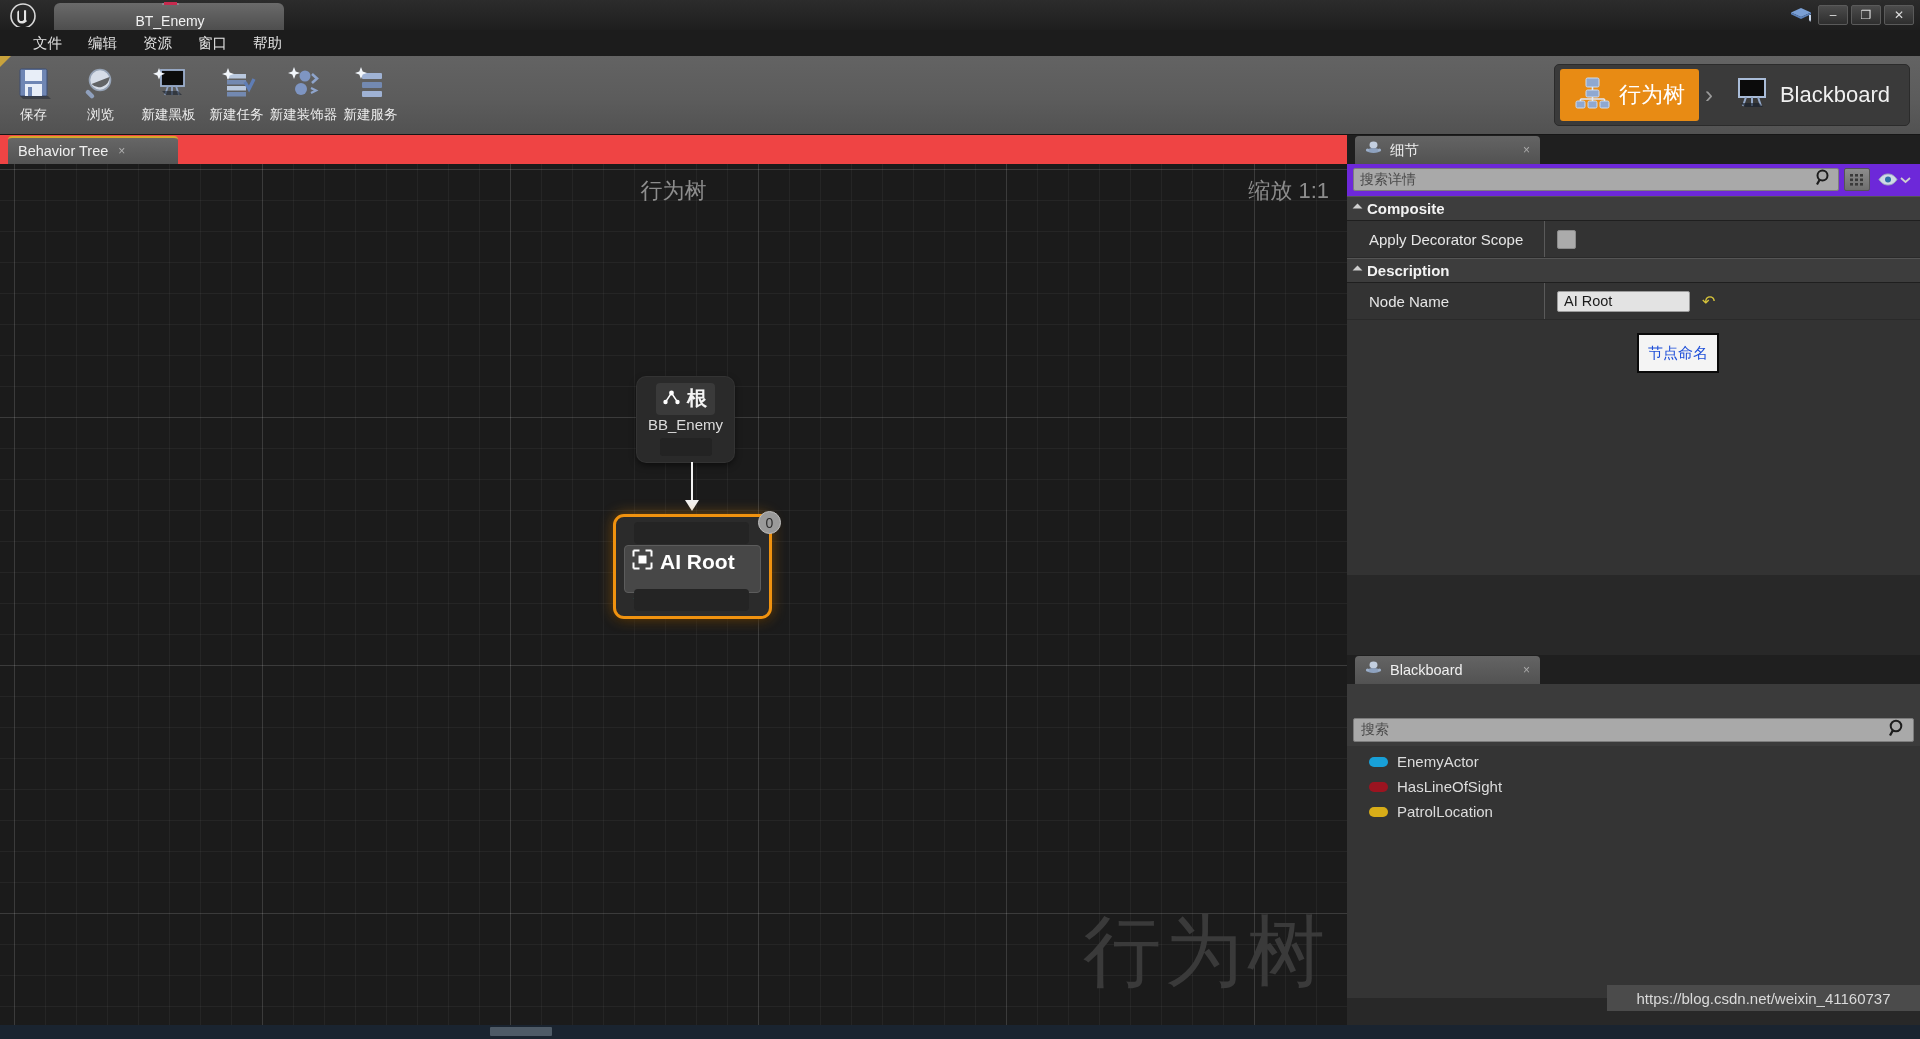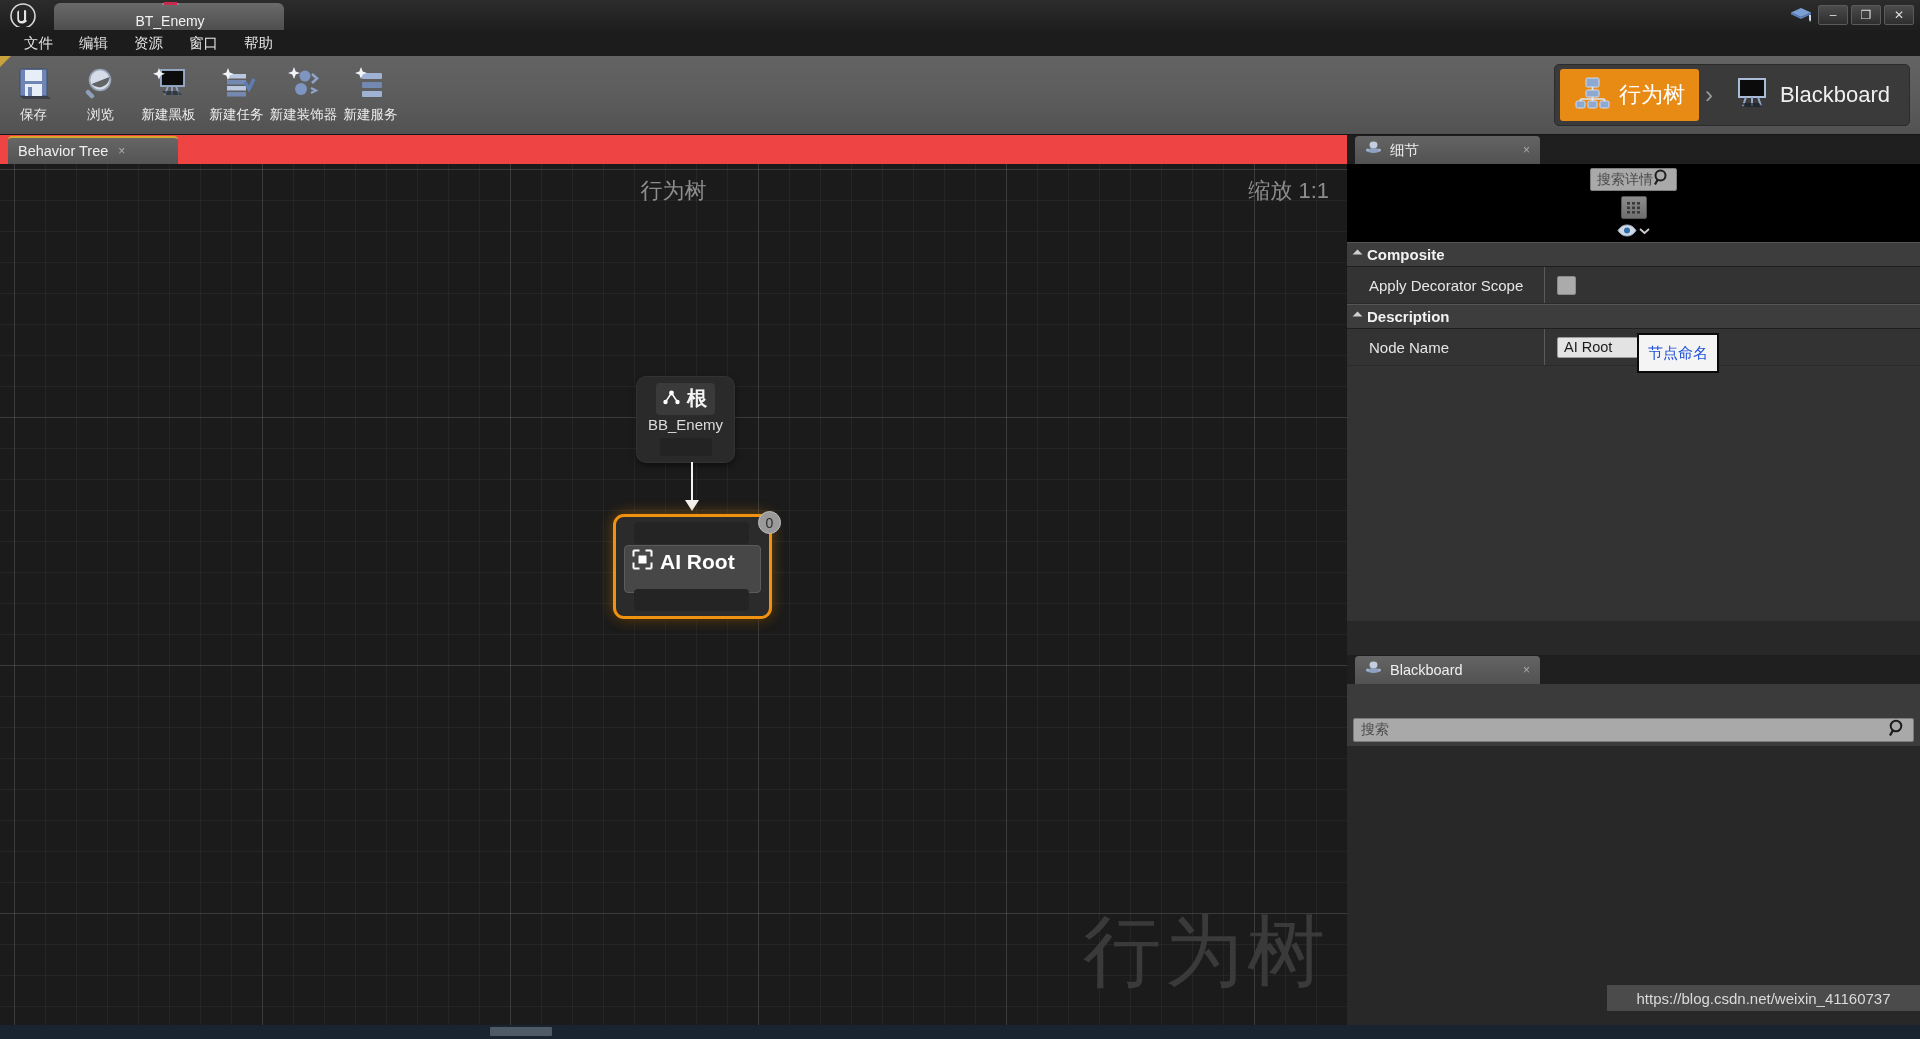--- a/index.html
+++ b/index.html
@@ -55,21 +55,21 @@
     background: linear-gradient(180deg,#4c4c4c 0%,#2e2e2e 100%);
     border:1px solid #5a5a5a; border-radius:2px;
     display:flex; align-items:center; justify-content:center;
     color:#dedede; font-size:12px;
   }
   .wbtn.close { margin-right: 6px; }
 
   
   .menubar {
     position:absolute; top:30px; left:0; width:1920px; height:26px;
-    background:#1c1c1c; display:flex; align-items:center; padding-left:11px;
+    background:#1c1c1c; display:flex; align-items:center; padding-left:20px;
   }
   .menuitem { color:#e2e2e2; font-size:14.5px; padding:3px 13px; }
 
   
   .toolbar {
     position:absolute; top:56px; left:0; width:1920px; height:79px;
     background: linear-gradient(180deg,#636363 0%,#5c5c5c 55%,#525252 100%);
     display:flex; align-items:flex-start;
     border-bottom:1px solid #161616;
   }
@@ -199,21 +199,21 @@
   .pan-tab {
     position:absolute; left:8px; top:1px; height:28px; min-width:185px;
     background: linear-gradient(180deg,#646464 0%,#525252 100%);
     border-radius:4px 4px 0 0;
     display:flex; align-items:center; padding:0 10px; gap:8px;
   }
   .pan-tab .pt-label { color:#f0f0f0; font-size:14.5px; flex:1; }
   .pan-tab .pt-close { color:#ababab; font-size:12px; }
 
   .searchrow {
-    display:flex; align-items:center; gap:5px; padding:4px 6px 5px 6px; background:#000000;flex-direction:column;
+    display:flex; align-items:center; gap:5px; padding:4px 6px 5px 6px; background:#6d28d9;
   }
   .searchbox {
     flex:1; height:23px; background:#a9a9a9; border:1px solid #7e7e7e; border-radius:2px;
     display:flex; align-items:center; padding:0 6px; position:relative;
   }
   .searchbox .ph { color:#4c4c4c; font-size:14px; }
   .searchbox .mag { margin-left:auto; }
   .gridbtn {
     width:26px;height:23px;background:linear-gradient(180deg,#8d8d8d,#6e6e6e);
     border:1px solid #555; border-radius:2px; display:flex;align-items:center;justify-content:center;
@@ -583,20 +583,34 @@
         <div class="bb-search">
           <span class="ph">搜索</span>
           <span class="mag">
             <svg width="18" height="18" viewBox="0 0 18 18">
               <circle cx="8" cy="7" r="5.3" fill="none" stroke="#1d1d1d" stroke-width="2"></circle>
               <path d="M4.8 11.5L2 16.5" stroke="#1d1d1d" stroke-width="2.3"></path>
             </svg>
           </span>
         </div>
       </div>
+      <div class="keys-body">
+        <div class="keyrow">
+          <span class="keypill" style="background:#18a0d8"></span>
+          <span class="keyname">EnemyActor</span>
+        </div>
+        <div class="keyrow">
+          <span class="keypill" style="background:#9b1420"></span>
+          <span class="keyname">HasLineOfSight</span>
+        </div>
+        <div class="keyrow">
+          <span class="keypill" style="background:#d8ad18"></span>
+          <span class="keyname">PatrolLocation</span>
+        </div>
+      </div>
       <div class="urlbar">https://blog.csdn.net/weixin_41160737</div>
     </div>
   </div>
 
   <div class="tooltip">节点命名</div>
 
   <div class="statusbar">
     <div class="sbar-fill"></div>
   </div>
 

